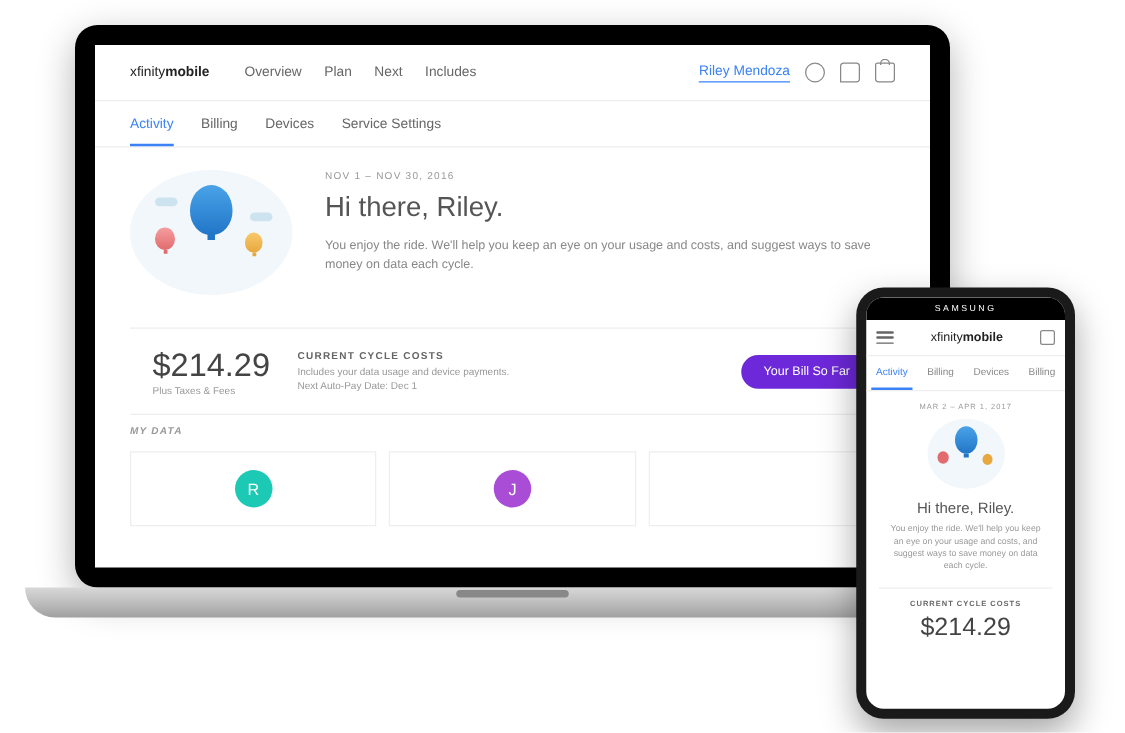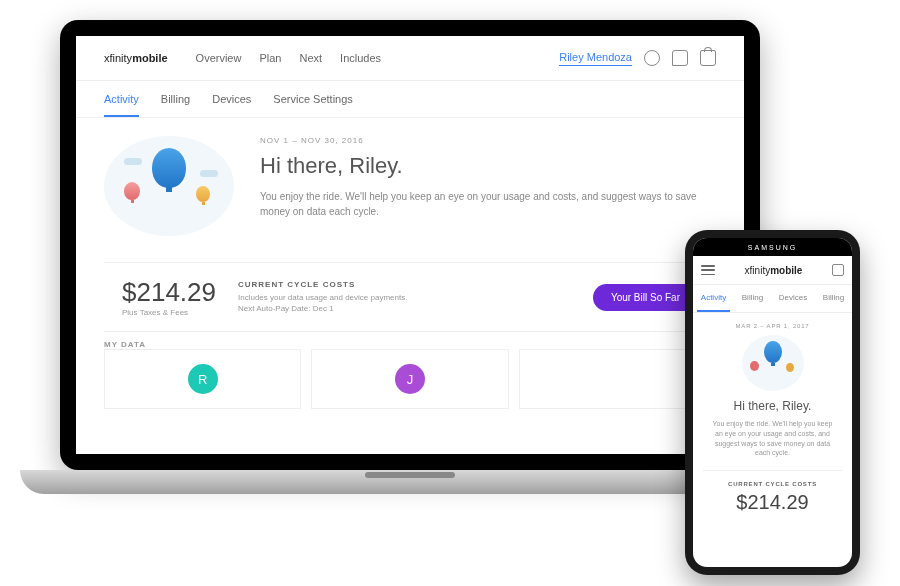--- a/index.html
+++ b/index.html
@@ -53,21 +53,21 @@
 
 .cost-row{margin:8px 28px;padding:14px 18px;border-top:1px solid #eee;border-bottom:1px solid #eee;display:flex;align-items:center;gap:22px;}
 .amount{font-size:26px;color:#444;font-weight:300;}
 .tax{font-size:8px;color:#999;}
 .cost-mid{flex:1;}
 .cost-title{font-size:8px;letter-spacing:1px;color:#666;font-weight:600;margin-bottom:3px;}
 .cost-det{font-size:8px;color:#999;line-height:1.4;}
 .bill-btn{background:#6d28d9;color:#fff;border:none;border-radius:16px;padding:8px 18px;font-size:10px;cursor:pointer;}
 
 .mydata{margin:8px 28px;}
-.mydata-h{font-size:8px;letter-spacing:1px;color:#999;font-weight:600;}
+.mydata-h{font-size:8px;letter-spacing:1px;color:#999;font-weight:600;margin-bottom:12px;font-style:italic;}
 .lines-t{font-size:12px;color:#555;margin-bottom:12px;}
 .lines{display:flex;gap:10px;}
 .line-card{flex:1;border:1px solid #eee;padding:14px;display:flex;justify-content:center;}
 .avatar{width:30px;height:30px;border-radius:50%;color:#fff;display:flex;align-items:center;justify-content:center;font-size:13px;}
 .av-r{background:#1cc9b5;}
 .av-j{background:#a94dd6;}
 
 
 .phone{position:absolute;right:40px;top:230px;width:175px;height:345px;background:#1a1a1a;border-radius:22px;padding:8px;box-shadow:0 12px 28px rgba(0,0,0,0.35);}
 .phone-screen{width:100%;height:100%;background:#fff;border-radius:14px;overflow:hidden;display:flex;flex-direction:column;}

